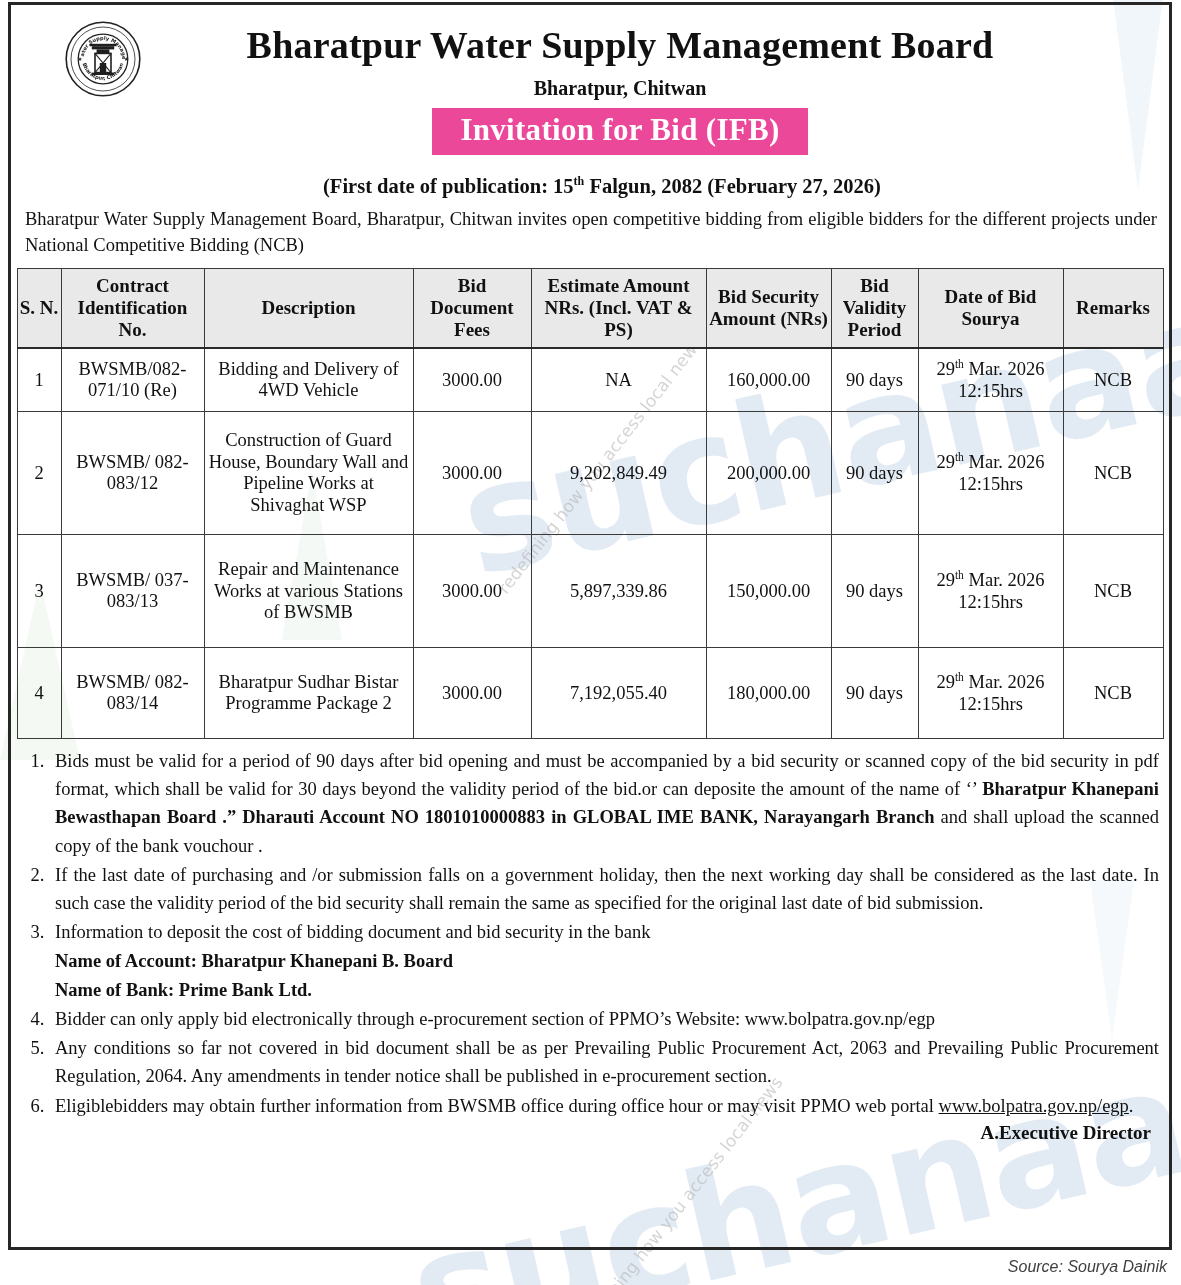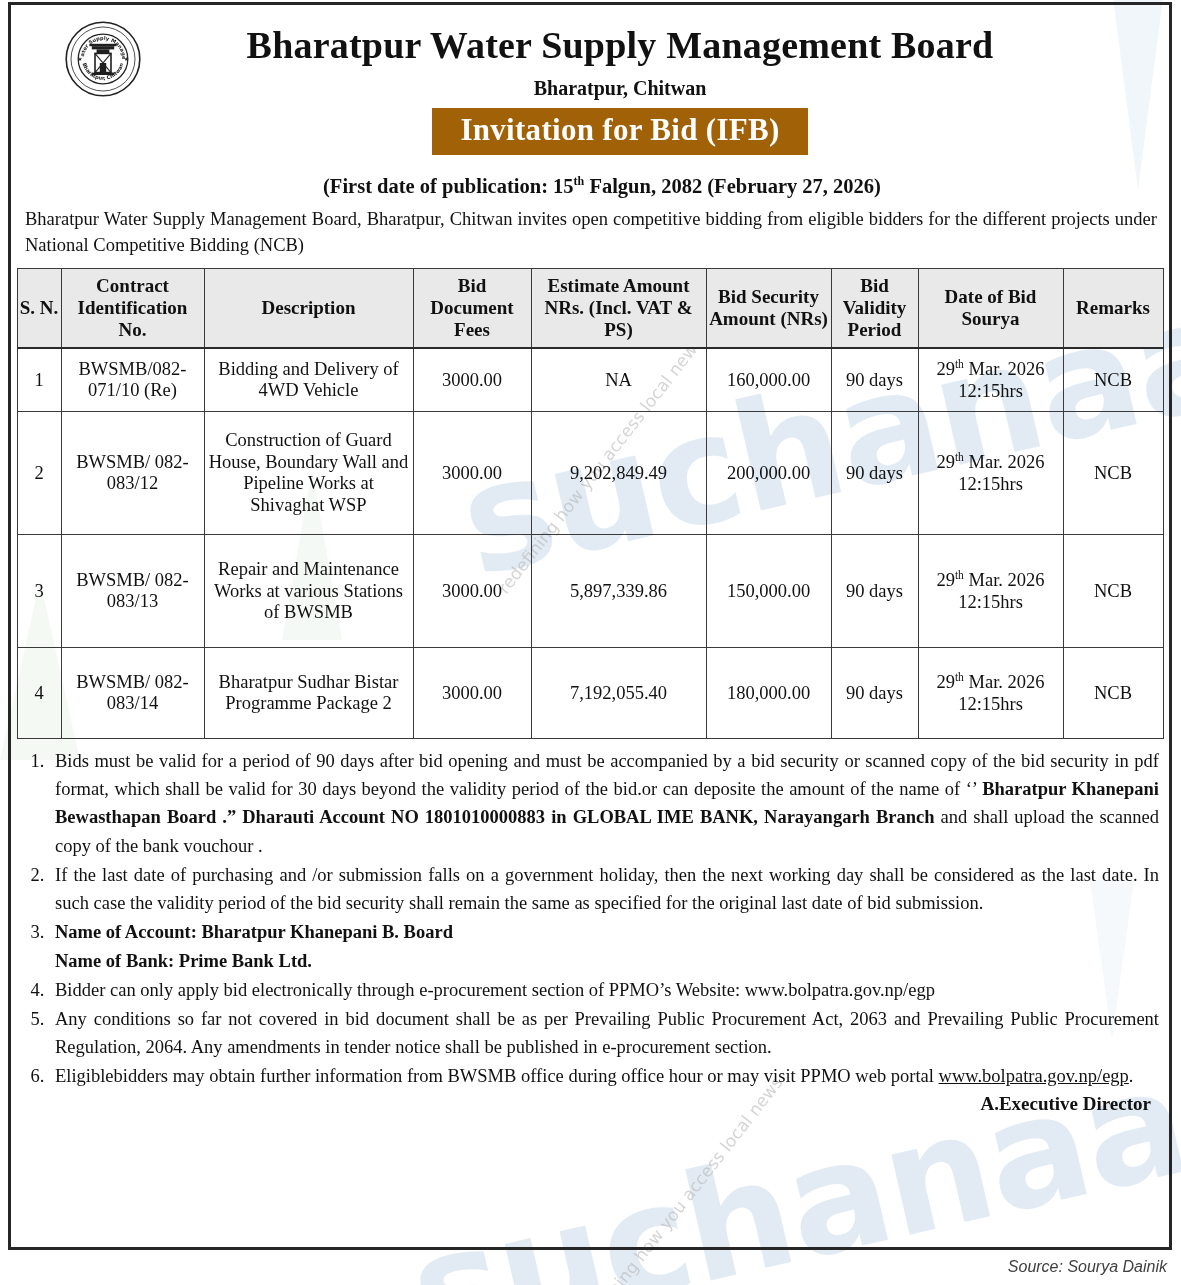--- a/index.html
+++ b/index.html
@@ -103,21 +103,21 @@
     padding-left: 60px;
     margin-top: 10px;
   }
   .banner-wrap {
     text-align: center;
     padding-left: 60px;
     margin-top: 8px;
   }
   .banner {
     display: inline-block;
-    background: #a16207;
+    background: #ec4899;
     color: #ffffff;
     font-size: 31px;
     font-weight: 700;
     padding: 4px 28px 7px 28px;
     letter-spacing: .3px;
   }
   .pubdate {
     text-align: center;
     font-size: 20.5px;
     font-weight: 700;
@@ -307,21 +307,21 @@
         <td>Construction of Guard House, Boundary Wall and Pipeline Works at Shivaghat WSP</td>
         <td>3000.00</td>
         <td>9,202,849.49</td>
         <td>200,000.00</td>
         <td>90 days</td>
         <td><span>29</span><sup class="ord">th</sup><span> Mar. 2026</span><br><span>12:15hrs</span></td>
         <td>NCB</td>
       </tr>
       <tr class="r3">
         <td>3</td>
-        <td>BWSMB/ 082-083/13</td>
+        <td>BWSMB/ 037-083/13</td>
         <td>Repair and Maintenance Works at various Stations of BWSMB</td>
         <td>3000.00</td>
         <td>5,897,339.86</td>
         <td>150,000.00</td>
         <td>90 days</td>
         <td><span>29</span><sup class="ord">th</sup><span> Mar. 2026</span><br><span>12:15hrs</span></td>
         <td>NCB</td>
       </tr>
       <tr class="r4">
         <td>4</td>
@@ -335,21 +335,21 @@
         <td>NCB</td>
       </tr>
     </tbody>
   </table>
 
   <ol class="notes">
     <li><span>Bids must be valid for a period of 90 days after bid opening and must be accompanied by a bid security or scanned copy of the bid security in pdf format, which shall be valid for 30 days beyond the validity period of the bid.or can deposite the amount of the name of ‘’ </span><span class="b">Bharatpur Khanepani Bewasthapan Board .” Dharauti Account NO 1801010000883 in GLOBAL IME BANK, Narayangarh Branch</span><span> and shall upload the scanned copy of the bank vouchour .</span></li>
 
     <li><span>If the last date of purchasing and /or submission falls on a government holiday, then the next working day shall be considered as the last date. In such case the validity period of the bid security shall remain the same as specified for the original last date of bid submission.</span></li>
 
-    <li>
+    <li><span>Information to deposit the cost of bidding document and bid security in the bank</span>
       <span class="bankline">Name of Account: Bharatpur Khanepani B. Board</span>
       <span class="bankline">Name of Bank: Prime Bank Ltd.</span>
     </li>
 
     <li><span>Bidder can only apply bid electronically through e-procurement section of PPMO’s Website: www.bolpatra.gov.np/egp</span></li>
 
     <li><span>Any conditions so far not covered in bid document shall be as per Prevailing Public Procurement Act, 2063 and Prevailing Public Procurement Regulation, 2064. Any amendments in tender notice shall be published in e-procurement section.</span></li>
 
     <li><span>Eligiblebidders may obtain further information from BWSMB office during office hour or may visit PPMO web portal </span><span class="u">www.bolpatra.gov.np/egp</span><span>.</span></li>
   </ol>

